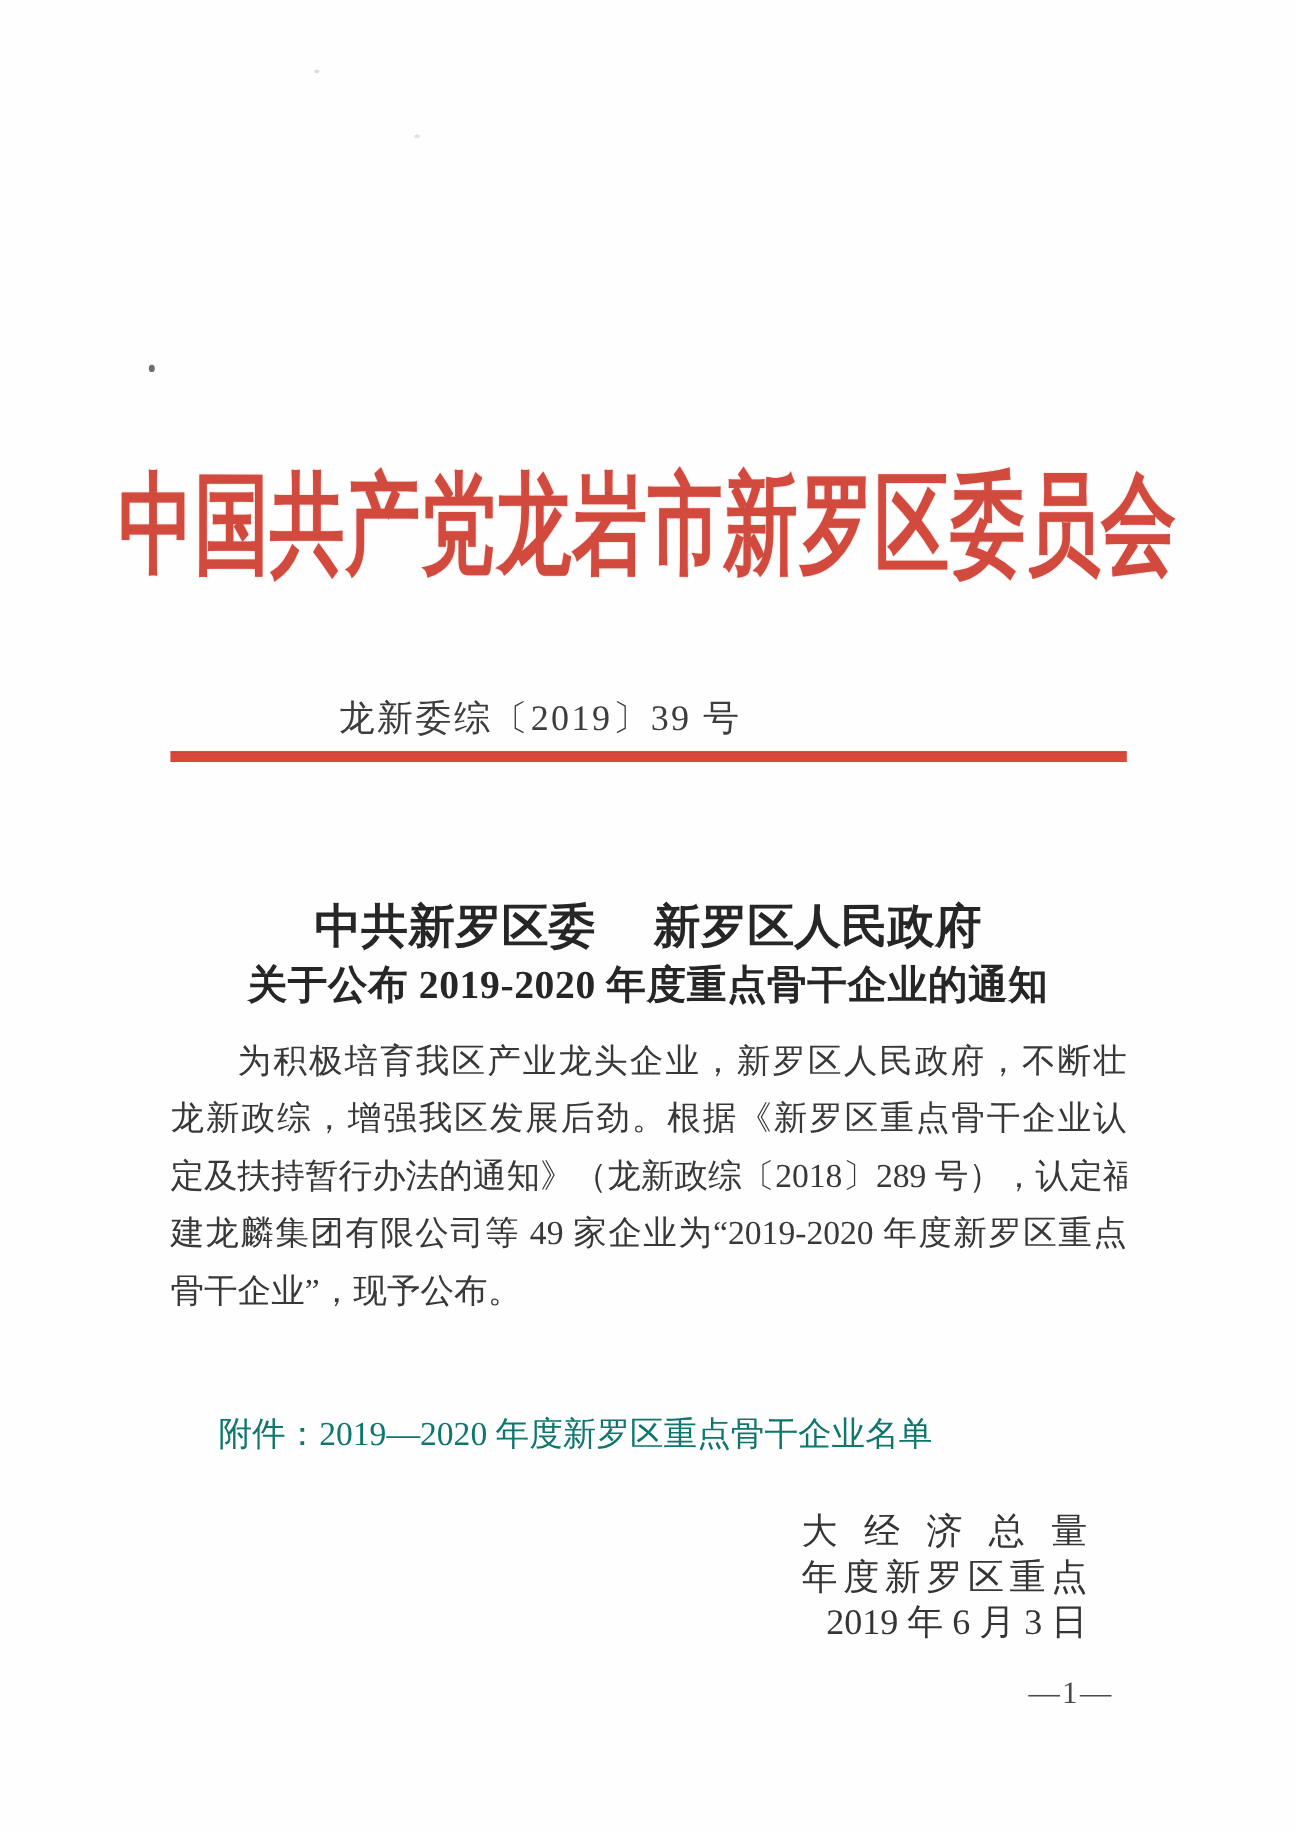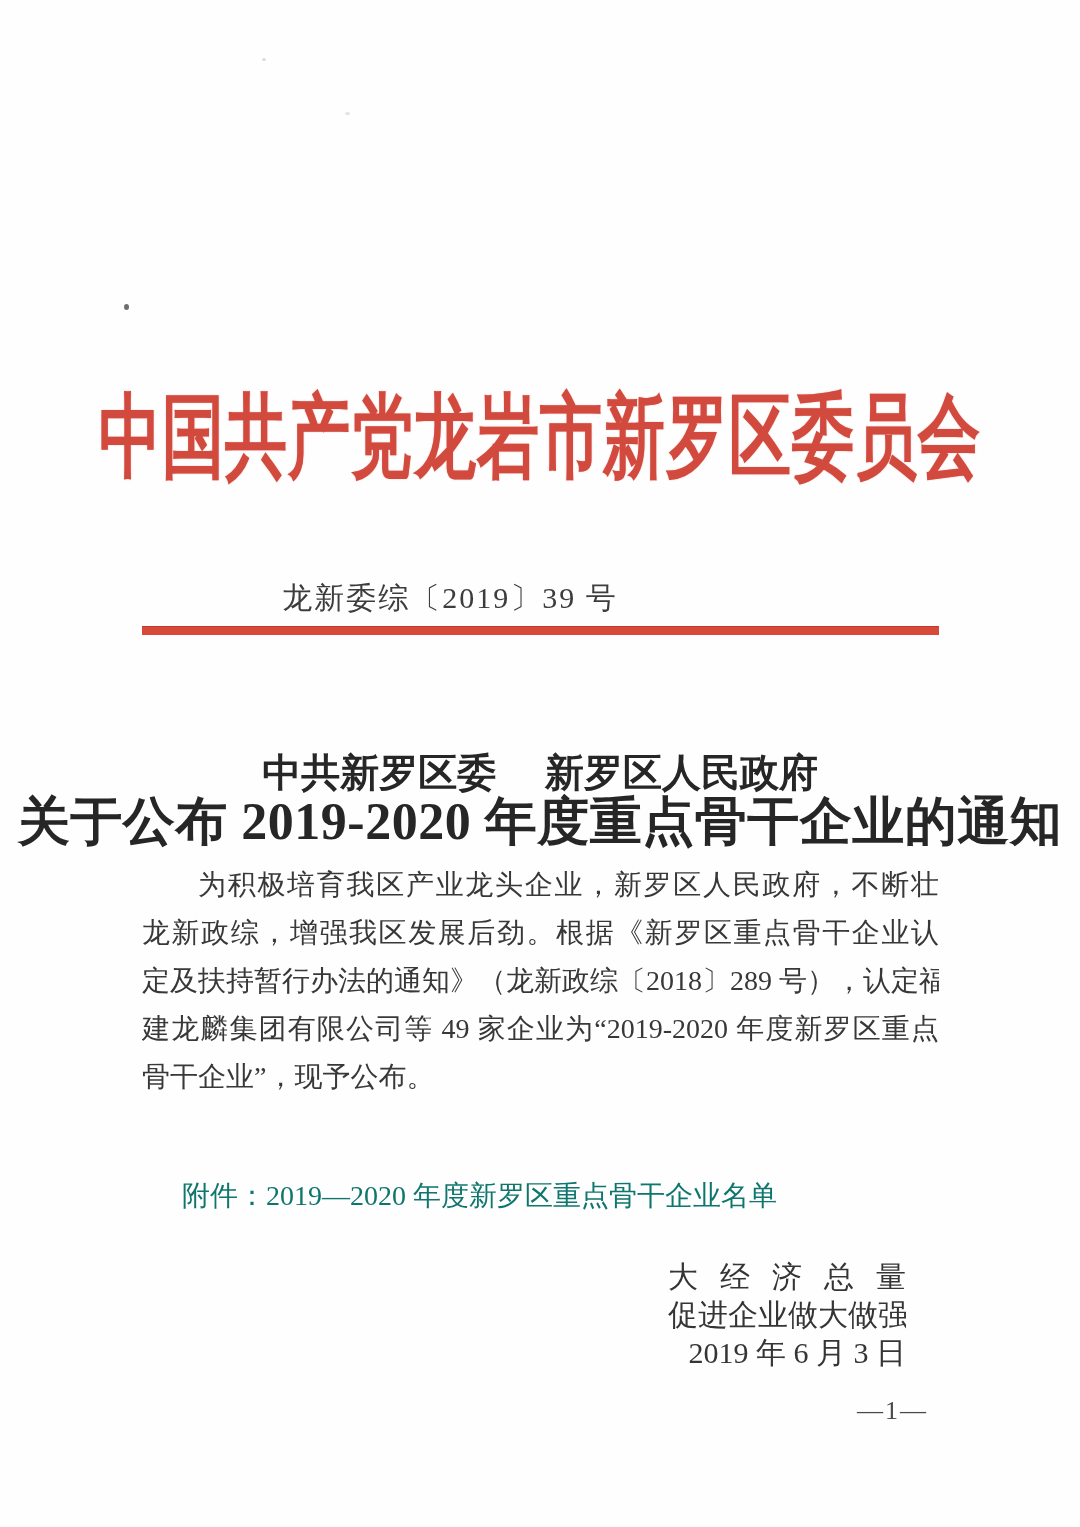--- a/index.html
+++ b/index.html
@@ -34,21 +34,21 @@
     position:absolute; top:626px; left:142px;
     width:797px; height:9px;
     background:#d8493a;
     box-shadow:inset 0 1px 0 rgba(150,30,20,.35);
   }
   .title-block {
     position:absolute; top:727px; left:0; width:1080px;
     text-align:center; color:#262626; font-weight:bold;margin-top:22px;
   }
   .title-line1 { font-size:39px; line-height:48px; white-space:nowrap; }
-  .title-line2 { font-size:52px; line-height:50px; letter-spacing:.5px; white-space:nowrap; }
+  .title-line2 { font-size:33px; line-height:50px; letter-spacing:.5px; white-space:nowrap; }
   .body-block {
     position:absolute; top:861px; left:142px; width:797px;
     font-size:28px; color:#383838;
   }
   .bline {
     height:48px; line-height:48px;
     white-space:nowrap; overflow:hidden;
   }
   .just { text-align:justify; text-align-last:justify; }
   .indent { text-indent:56px; }
@@ -102,21 +102,21 @@
     <div class="bline just">龙新政综，增强我区发展后劲。根据《新罗区重点骨干企业认</div>
     <div class="bline just">定及扶持暂行办法的通知》（龙新政综〔2018〕289 号），认定福</div>
     <div class="bline just">建龙麟集团有限公司等 49 家企业为“2019-2020 年度新罗区重点</div>
     <div class="bline">骨干企业”，现予公布。</div>
   </div>
 
   <div class="attachment">附件：2019—2020 年度新罗区重点骨干企业名单</div>
 
   <div class="signature">
     <div class="sig-line">大经济总量</div>
-    <div class="sig-line">促进企业做大做强</div>
+    <div class="sig-line">年度新罗区重点</div>
     <div class="sig-date">2019 年 6 月 3 日</div>
   </div>
 
   <div class="page-number">—1—</div>
 
   <div class="speck speck-1"></div>
   <div class="speck speck-2"></div>
   <div class="speck speck-3"></div>
 
 </div>

